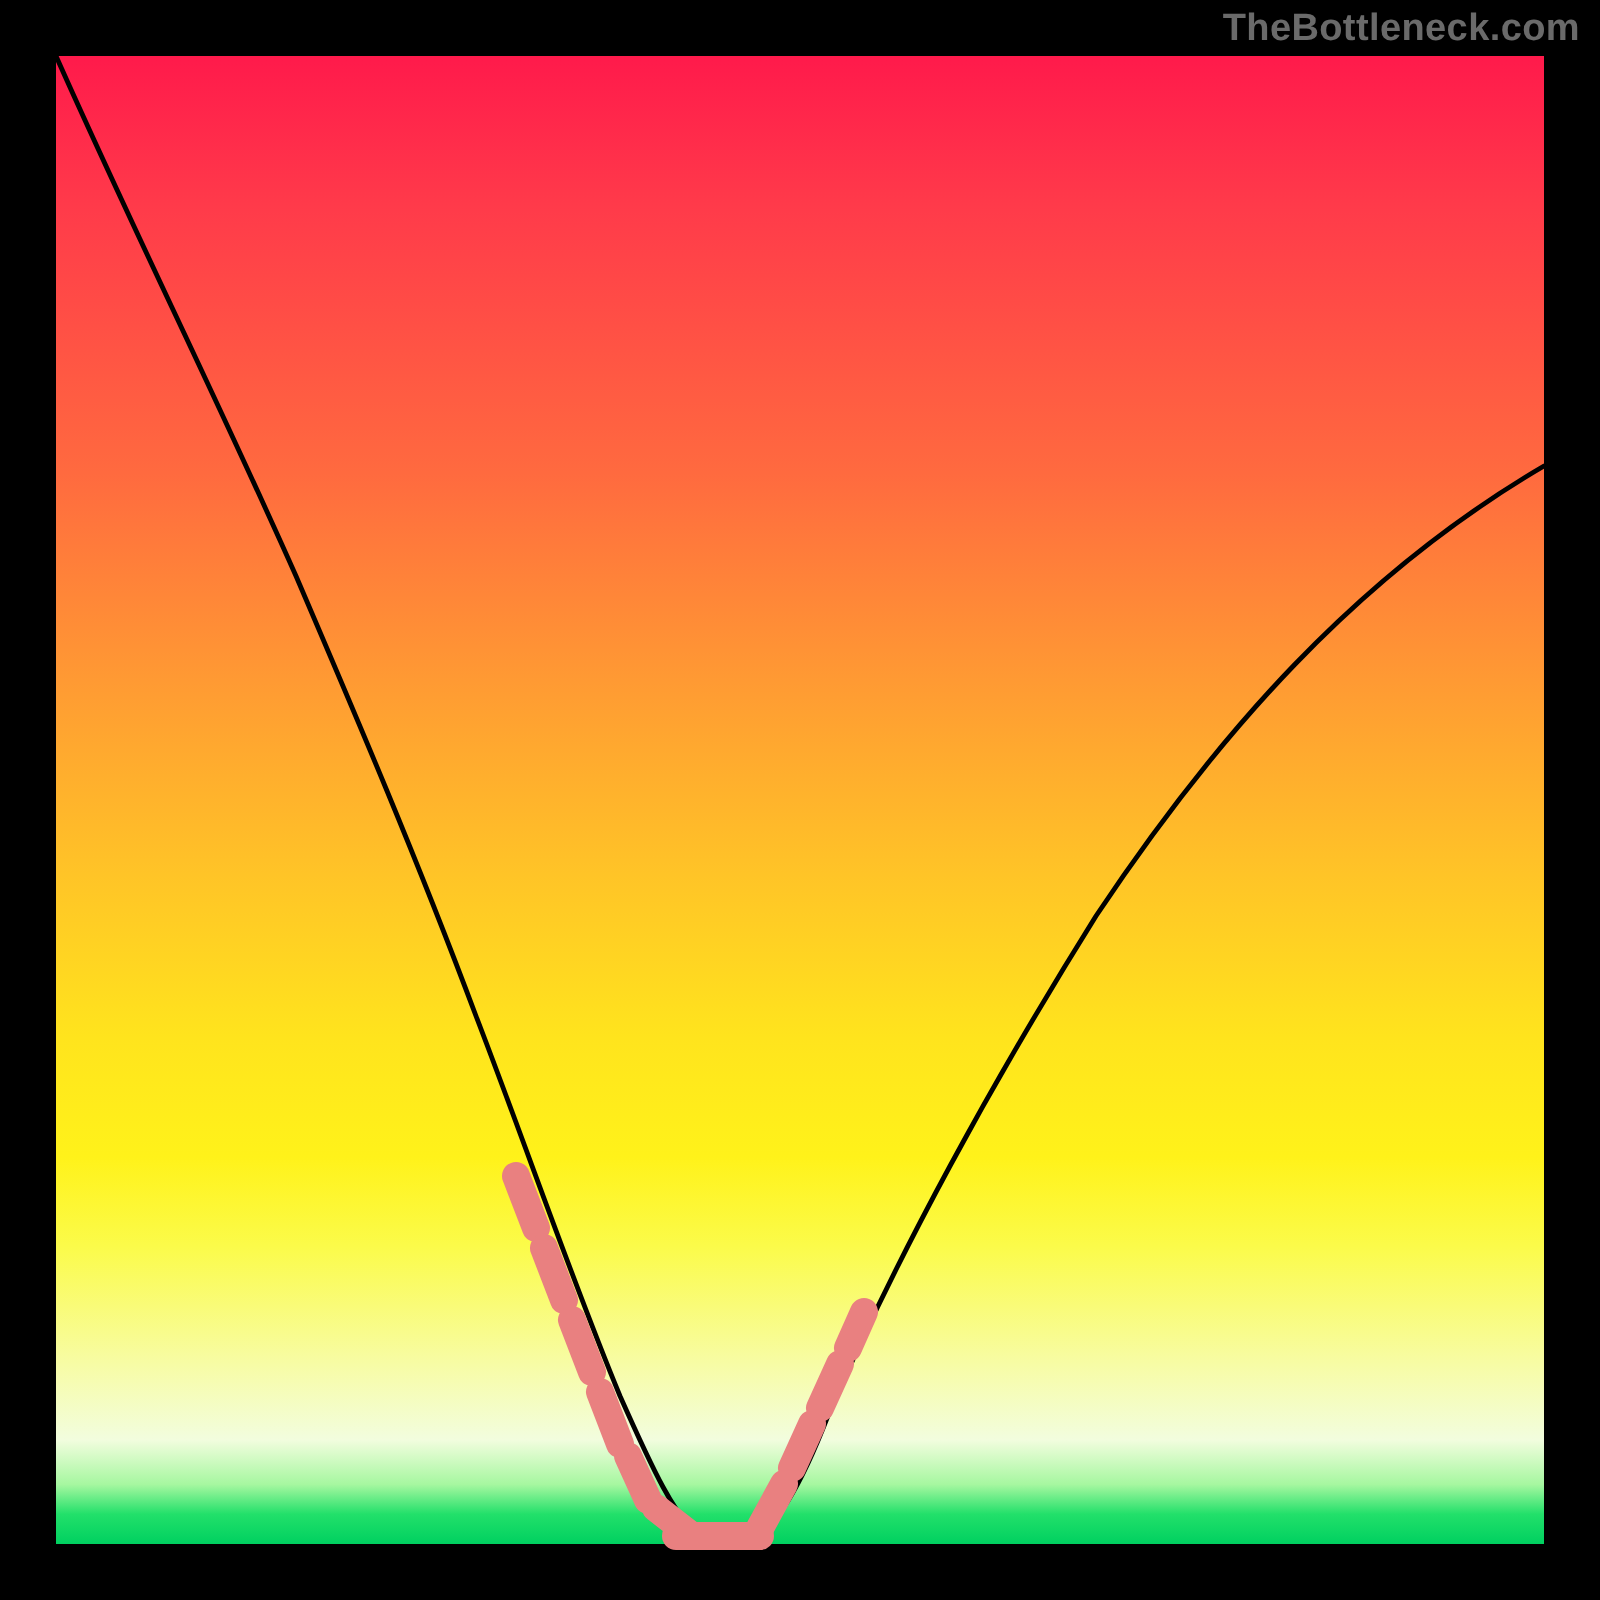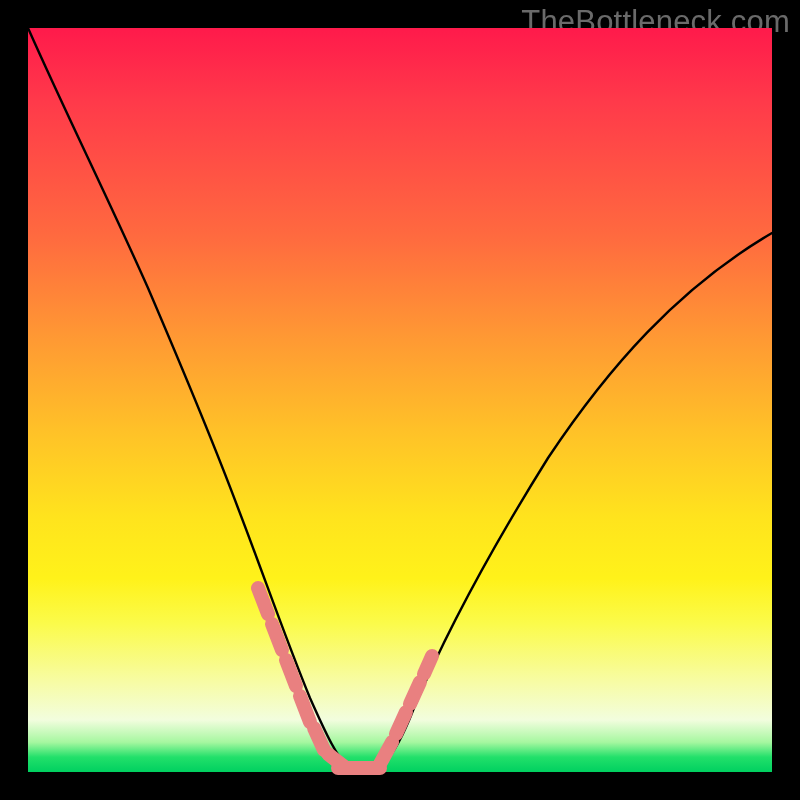--- a/index.html
+++ b/index.html
@@ -15,22 +15,22 @@
     position: relative;
     width: 800px;
     height: 800px;
     background: #000;
   }
   .attribution {
     position: absolute;
     top: 4px;
     right: 10px;
     color: #6a6a6a;
-    font-size: 31px;
-    font-weight: 400;
+    font-size: 19px;
+    font-weight: 700;
     letter-spacing: 0.2px;
     user-select: none;
   }
   .plot {
     position: absolute;
     left: 28px;
     top: 28px;
     width: 744px;
     height: 744px;
     

